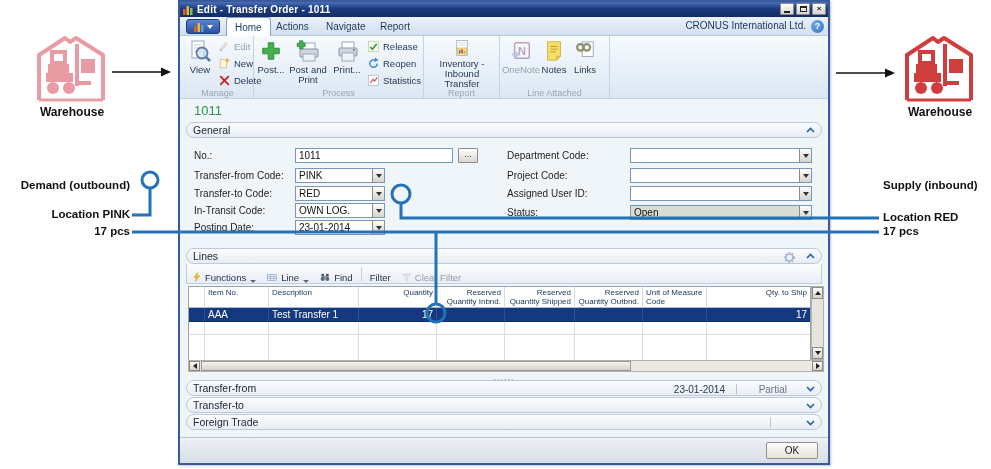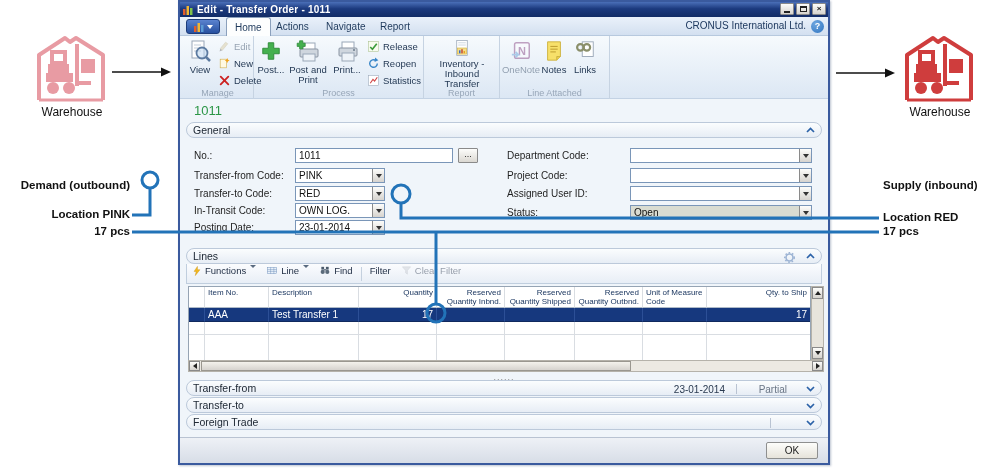--- a/index.html
+++ b/index.html
@@ -2,21 +2,21 @@
 <html><head>
 <meta charset="utf-8">
 <style>
   *{box-sizing:border-box;margin:0;padding:0}
   body{margin:0;background:#fff}
   .canvas{position:relative;width:991px;height:469px;background:#ffffff;font-family:"Liberation Sans",sans-serif;overflow:hidden}
   .abs{position:absolute}
 
   
   .anno-label{position:absolute;font-weight:bold;font-size:11.5px;color:#111}
-  .wh-label{position:absolute;font-weight:normal;font-size:12px;color:#111;text-align:center}
+  .wh-label{position:absolute;font-weight:bold;font-size:12px;color:#111;text-align:center}
   svg.overlay{position:absolute;left:0;top:0;width:991px;height:469px;pointer-events:none;z-index:60}
 
   
   .window{position:absolute;left:178px;top:0;width:652px;height:465px;border:2px solid #3a5a9e;background:#f0f5fa;z-index:10;box-shadow:1px 1px 2px rgba(60,80,120,.35)}
   .titlebar{position:absolute;left:0;top:0;width:648px;height:15px;background:linear-gradient(180deg,#4a6fb8 0%,#1c3a7e 45%,#122c66 100%);display:flex;align-items:center;color:#fff}
   .titlebar .ttl{font-size:10px;font-weight:bold;margin-left:4px;letter-spacing:.2px}
   .winbtn{position:absolute;top:1px;width:14px;height:12px;background:linear-gradient(#fdfdfb,#d6d3ce);border:1px solid #8a8a8a;border-radius:1px;display:flex;align-items:center;justify-content:center;font-size:8px;color:#222;font-weight:bold;line-height:1}
   .winbtn .ming{width:6px;height:2px;background:#222;margin-top:6px}
   .winbtn .maxg{width:7px;height:6px;border:1px solid #222;border-top-width:2px}
 
@@ -49,21 +49,21 @@
   .fieldrow{position:absolute;height:15px;font-size:10px;color:#1e1e1e}
   .fieldrow .flabel{position:absolute;left:0;top:2px}
   .fld{position:absolute;height:15px;border:1px solid #7a96b8;background:#fff;display:flex}
   .fld input{border:none;outline:none;flex:1;font-family:"Liberation Sans",sans-serif;font-size:10px;padding:0 3px;background:transparent;color:#111;min-width:0}
   .fld.ro{background:#d9dcd2}
   .ddbtn{width:12px;height:13px;background:linear-gradient(#fdfdfb,#d6d3ce);border-left:1px solid #8a8a8a;display:flex;align-items:center;justify-content:center}
   .ddbtn b{width:0;height:0;border-left:3px solid transparent;border-right:3px solid transparent;border-top:4px solid #333}
   .ellipsisbtn{position:absolute;width:20px;height:15px;background:linear-gradient(#fdfdfb,#dbd8d2);border:1px solid #8a8a8a;border-radius:1px;font-size:9px;text-align:center;line-height:11px;color:#222}
 
   .linestoolbar{position:absolute;left:6px;width:636px;height:20px;background:linear-gradient(#fbfcfe,#e8eef6);border:1px solid #c0cede;border-top:none;display:flex;align-items:center;font-size:9.5px;color:#1e2c42}
-  .tbtn{display:flex;align-items:flex-start;gap:3px;padding:0 5px;height:18px;border-radius:2px}
+  .tbtn{display:flex;align-items:flex-end;gap:3px;padding:0 5px;height:18px;border-radius:2px}
   .tbtn .dd{width:0;height:0;border-left:3px solid transparent;border-right:3px solid transparent;border-top:3px solid #5a6b80;margin-left:1px}
   .tsep{width:1px;height:14px;background:#c4d0de;margin:0 3px}
 
   .grid{position:absolute;left:8px;top:0;border:1px solid #96a4b4;background:#fff}
   .grow{display:flex}
   .gcell{border-right:1px solid #d9dde2;border-bottom:1px solid #d9dde2;padding:1px 3px;overflow:hidden}
   .ghead .gcell{font-size:8px;color:#16325c;line-height:9px;border-bottom:1px solid #aebac8;background:#fff}
   .gdata .gcell{font-size:10px;color:#111;line-height:11px}
   .sel{background:#16387e}
   .sel .gcell{color:#fff;border-right-color:#2c4f96;border-bottom-color:#10295e}

